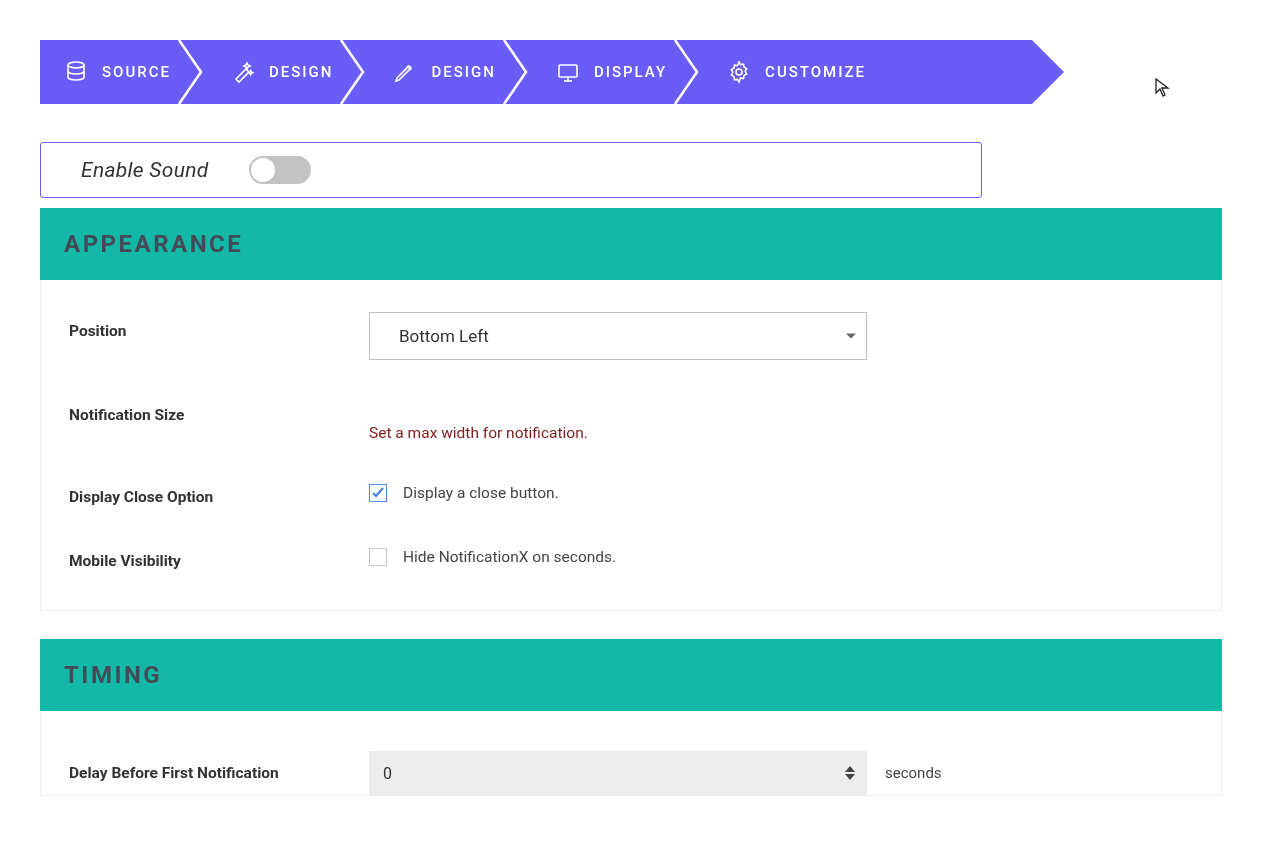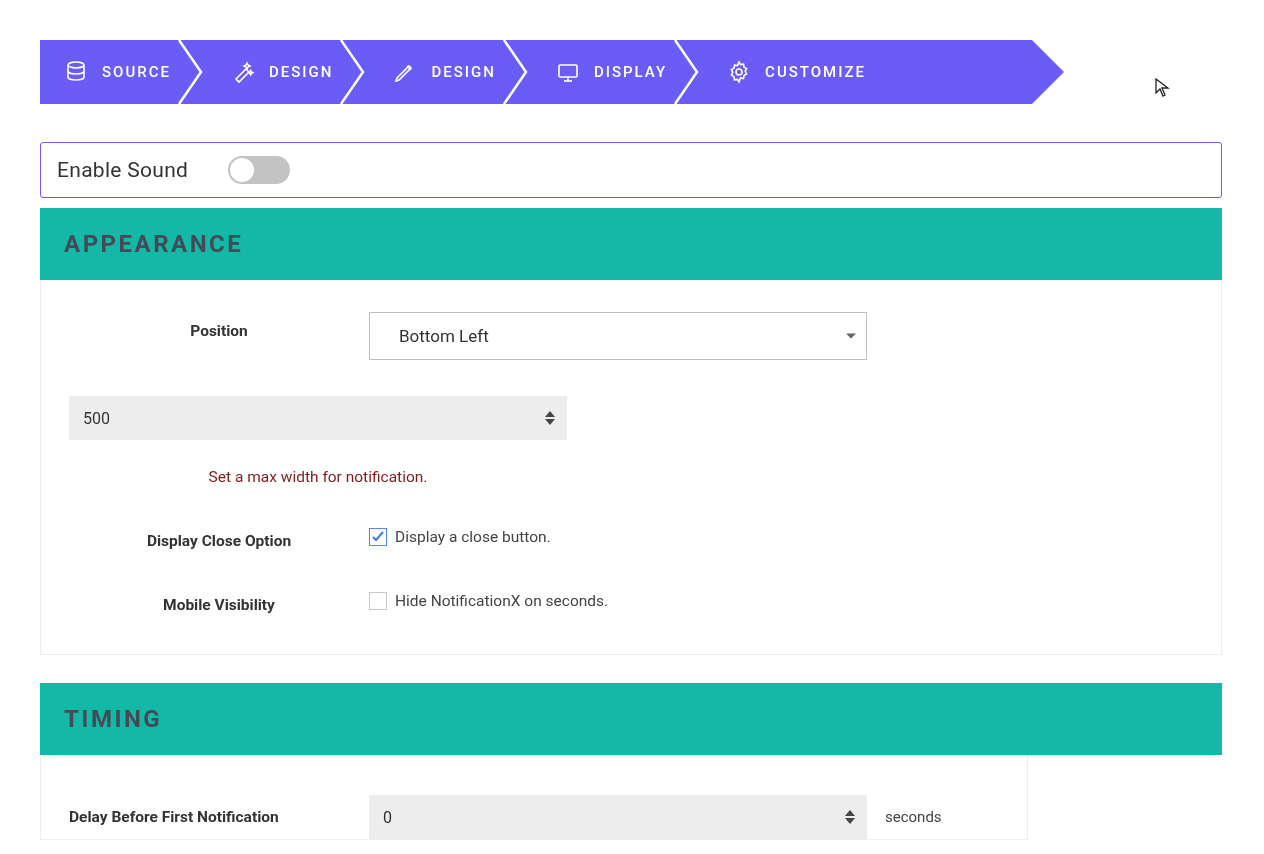--- a/index.html
+++ b/index.html
@@ -67,22 +67,23 @@
   }
 
   
   .sound-row {
     margin-top: 38px;
     border: 1px solid #6a5cf7;
     border-radius: 3px;
     height: 56px;
     display: flex;
     align-items: center;
-    padding: 0 16px;
-    width: 1182px;
+    padding: 0 40px;
+    width: 942px;
+    font-style: italic;
   }
   .sound-label {
     font-size: 21px;
     color: #333;
     letter-spacing: 0.3px;
     margin-right: 40px;
   }
   .toggle {
     position: relative;
     width: 62px;
@@ -119,21 +120,20 @@
     border: 1px solid #eceef2;
     border-top: none;
     padding: 32px 28px 40px 28px;
     background: #fff;
   }
 
   .field-row {
     display: flex;
     align-items: flex-start;
     margin-bottom: 36px;
-    text-align: center;
   }
   .field-row:last-child { margin-bottom: 0; }
   .field-label {
     width: 300px;
     font-size: 15.5px;
     font-weight: 700;
     color: #333;
     padding-top: 10px;
   }
   .field-control {
@@ -204,42 +204,42 @@
 
   .help-text {
     margin-top: 28px;
     font-size: 15.5px;
     color: #7f1d1d;
   }
 
   .check-row {
     display: flex;
     align-items: center;
-    gap: 8px;
+    gap: 16px;
     padding-top: 6px;
   }
   .checkbox {
     width: 18px;
     height: 18px;
     border: 1.5px solid #4f8de8;
     display: inline-flex;
     align-items: center;
     justify-content: center;
     cursor: pointer;
   }
   .checkbox.unchecked { border-color: #c8c8c8; }
   .checkbox svg { width: 14px; height: 14px; }
   .check-label {
     font-size: 15.5px;
     color: #444;
   }
 
   
   .timing-body {
-    width: 988px;
+    width: 1182px;
     border: 1px solid #eceef2;
     border-top: none;
     padding: 40px 28px 0 28px;
     background: #fff;
   }
   .timing-row {
     display: flex;
     align-items: center;
   }
   .timing-label {
@@ -352,28 +352,22 @@
       <div class="field-label">Position</div>
       <div class="field-control">
         <div class="select-wrap">
           <span class="select-value">Bottom Left</span>
           <span class="select-caret"></span>
         </div>
       </div>
     </div>
 
     <div class="field-row">
+      <div class="field-label">Notification Size</div>
       <div class="field-control">
-        <div class="number-wrap">
-          <span class="number-value">500</span>
-          <div class="spinner">
-            <div class="up"></div>
-            <div class="down"></div>
-          </div>
-        </div>
         <div class="help-text">Set a max width for notification.</div>
       </div>
     </div>
 
     <div class="field-row" style="margin-top:20px;">
       <div class="field-label">Display Close Option</div>
       <div class="field-control">
         <div class="check-row">
           <span class="checkbox">
             <svg viewBox="0 0 14 14">

